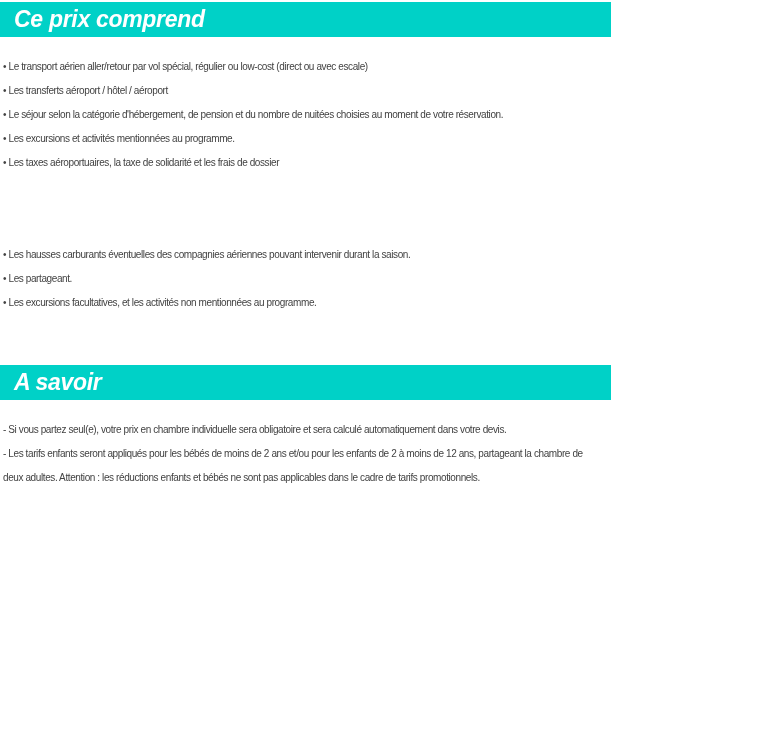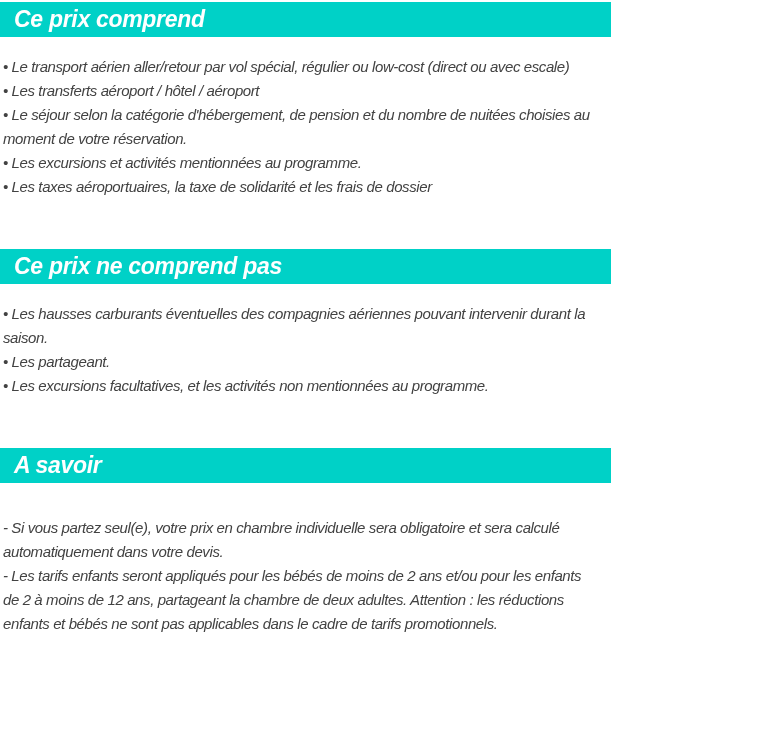--- a/index.html
+++ b/index.html
@@ -26,29 +26,27 @@
   .section-bar .bar-title {
     color: #ffffff;
     font-size: 23px;
     font-weight: bold;
     font-style: italic;
     letter-spacing: -0.3px;
     white-space: nowrap;
   }
   .section-content {
     padding: 18px 20px 50px 3px;
-    font-style: italic;
     color: #424242;
-    font-size: 15px;
+    font-size: 10px;
     line-height: 24px;
     letter-spacing: -0.4px;
   }
   .section:last-child .section-content {
     padding-bottom: 14px;
-    margin-top: 15px;
   }
   .section-content p {
     margin: 0;
     padding: 0;
   }
 </style>
 </head>
 <body>
 
 <div class="page">
@@ -60,23 +58,20 @@
     <div class="section-content">
       <p>• Le transport aérien aller/retour par vol spécial, régulier ou low-cost (direct ou avec escale)</p>
       <p>• Les transferts aéroport / hôtel / aéroport</p>
       <p>• Le séjour selon la catégorie d'hébergement, de pension et du nombre de nuitées choisies au moment de votre réservation.</p>
       <p>• Les excursions et activités mentionnées au programme.</p>
       <p>• Les taxes aéroportuaires, la taxe de solidarité et les frais de dossier</p>
     </div>
   </div>
 
   <div class="section">
-    <div class="section-bar">
-      <span class="bar-title">Ce prix ne comprend pas</span>
-    </div>
     <div class="section-content">
       <p>• Les hausses carburants éventuelles des compagnies aériennes pouvant intervenir durant la saison.</p>
       <p>• Les partageant.</p>
       <p>• Les excursions facultatives, et les activités non mentionnées au programme.</p>
     </div>
   </div>
 
   <div class="section">
     <div class="section-bar">
       <span class="bar-title">A savoir</span>

